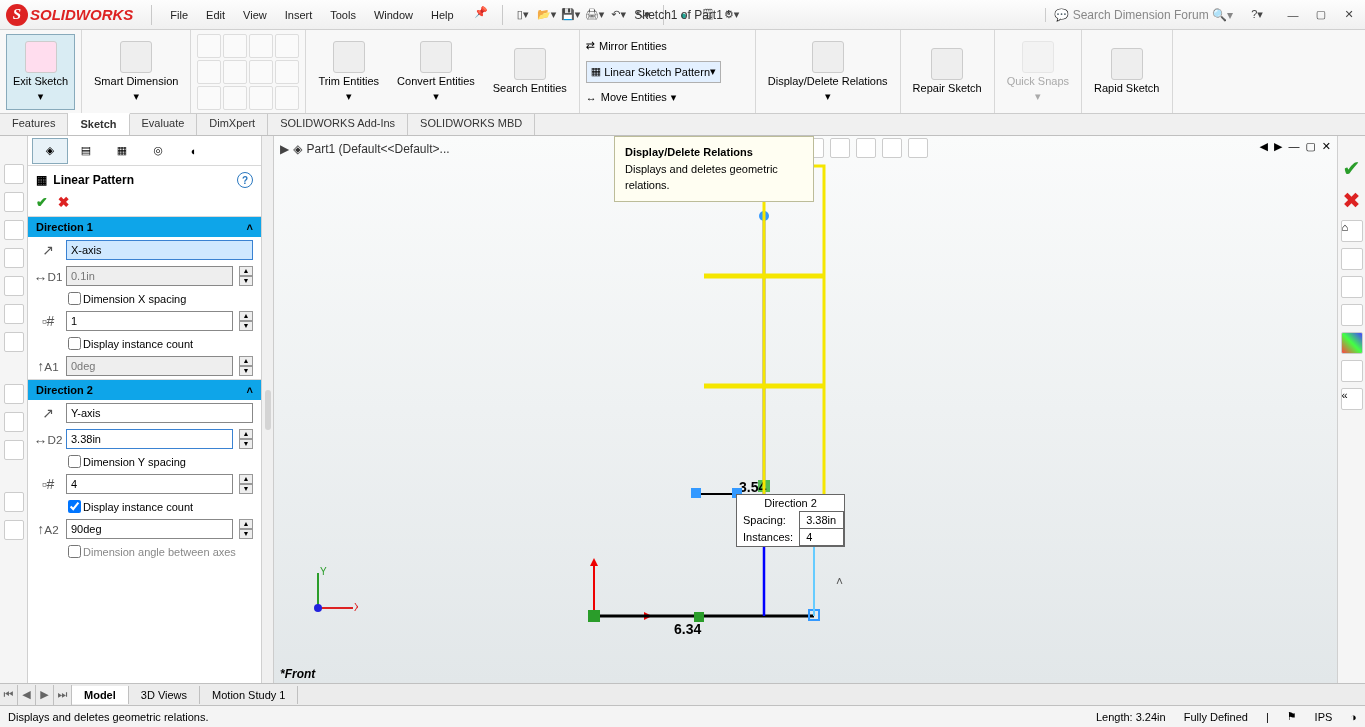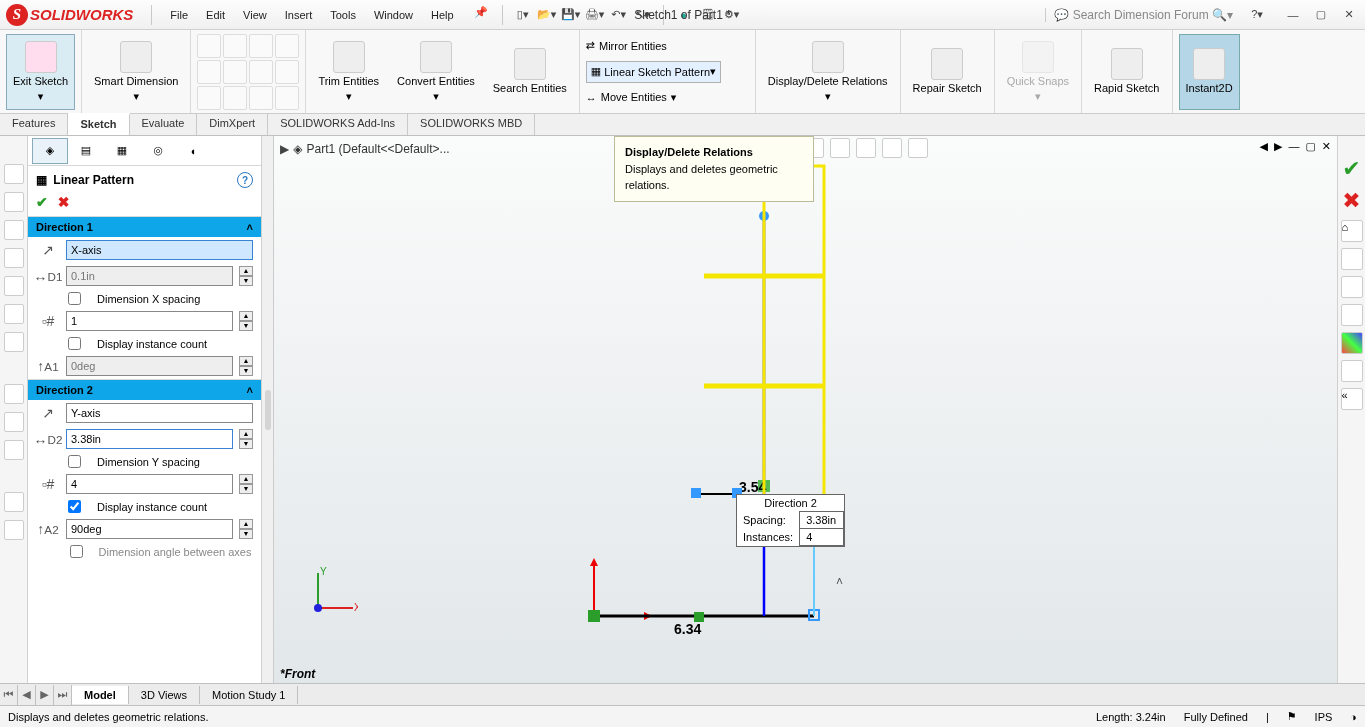--- a/index.html
+++ b/index.html
@@ -52,21 +52,21 @@
 .pm-cancel { color: #d22; font-weight: bold; font-size: 14px; }
 .pm-body { flex: 1; overflow-y: auto; padding: 0 0 8px; }
 .pm-section { border-top: 1px solid #d8d8d8; }
 .pm-sec-title { background: #0ea5e9; padding: 4px 8px; font-weight: 600; display: flex; align-items: center; }
 .pm-sec-title .chev { margin-left: auto; }
 .pm-field { display: flex; align-items: center; gap: 6px; padding: 3px 8px; }
 .pm-field .ic { width: 24px; height: 20px; display: flex; align-items: center; justify-content: center; color: #555; font-size: 14px; }
 .pm-input { flex: 1; height: 20px; border: 1px solid #888; padding: 0 4px; font-size: 11px; background: #fff; }
 .pm-input.blue { background: #cfe8ff; border: 1px solid #3a82d2; }
 .pm-input.gray { background: #eee; color: #777; }
-.pm-check { display: flex; align-items: center; gap: 16px; padding: 3px 8px 3px 40px; font-size: 11px; }
+.pm-check { display: flex; align-items: center; gap: 2px; padding: 3px 8px 3px 40px; font-size: 11px; }
 .pm-check input { width: 13px; height: 13px; }
 .pm-spin { width: 14px; display: flex; flex-direction: column; }
 .pm-spin .sp { height: 10px; border: 1px solid #999; background: #eee; font-size: 7px; text-align: center; line-height: 8px; }
 
 .drag-bar { width: 12px; background: #f0f0f0; border-right: 1px solid #ccc; position: relative; }
 .drag-bar::after { content: ""; position: absolute; top: 50%; left: 3px; width: 6px; height: 40px; background: #d4d4d4; border-radius: 3px; transform: translateY(-50%); }
 
 .canvas { flex: 1; background: linear-gradient(to bottom, #fafbfb 0%, #e2e7e9 100%); position: relative; overflow: hidden; }
 .tree-text { position: absolute; top: 6px; left: 6px; font-size: 12px; color: #333; display: flex; align-items: center; gap: 4px; }
 .tree-text .arrow { color: #444; }
@@ -233,26 +233,20 @@
         <span>Quick Snaps</span>
         <span>▾</span>
     </div>
   </div>
   <div class="rib-group">
     <div class="rib-big">
       <div class="ic"></div>
         <span>Rapid Sketch</span>
     </div>
   </div>
-  <div class="rib-group" style="border-right:none;">
-    <div class="rib-big active">
-      <div class="ic"></div>
-        <span>Instant2D</span>
-    </div>
-  </div>
 </div>
 
 <div class="tabs">
   <div class="tab">Features</div>
   <div class="tab active">Sketch</div>
   <div class="tab">Evaluate</div>
   <div class="tab">DimXpert</div>
   <div class="tab">SOLIDWORKS Add-Ins</div>
   <div class="tab">SOLIDWORKS MBD</div>
 </div>
@@ -371,21 +365,21 @@
           <span>Display instance count</span>
         </div>
         <div class="pm-field">
           <span class="ic">↑<sup>A2</sup></span>
           <input class="pm-input" value="90deg" style="">
           <div class="pm-spin">
               <div class="sp">▲</div>
               <div class="sp">▼</div>
             </div>
         </div>
-        <div class="pm-check" style="padding-left:40px;color:#888;justify-content:center;">
+        <div class="pm-check" style="padding-left:40px;color:#888;">
           <input type="checkbox" style="">
           <span>Dimension angle between axes</span>
         </div>
       </div>
     </div>
   </div>
 
   <div class="drag-bar"></div>
 
   <div class="canvas">

